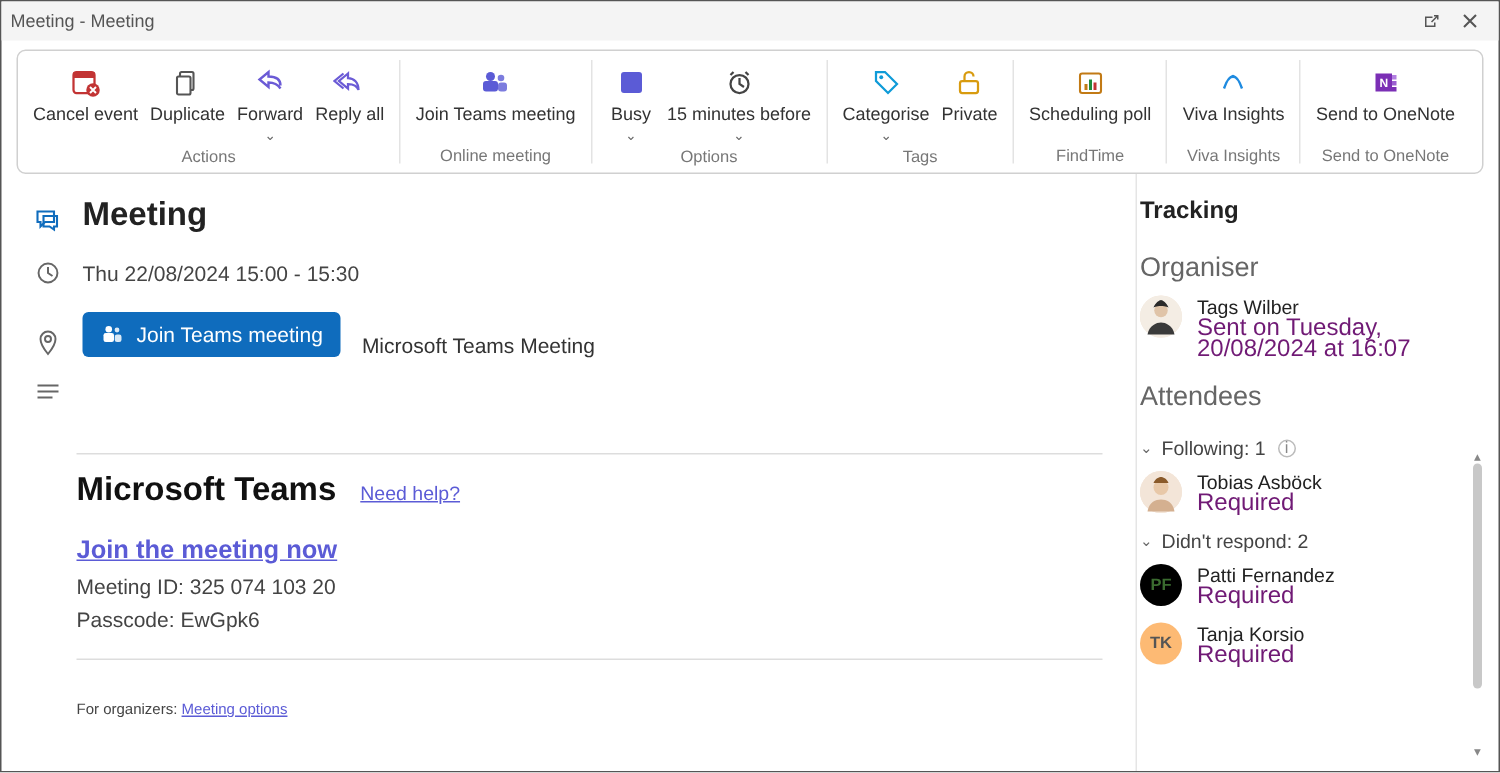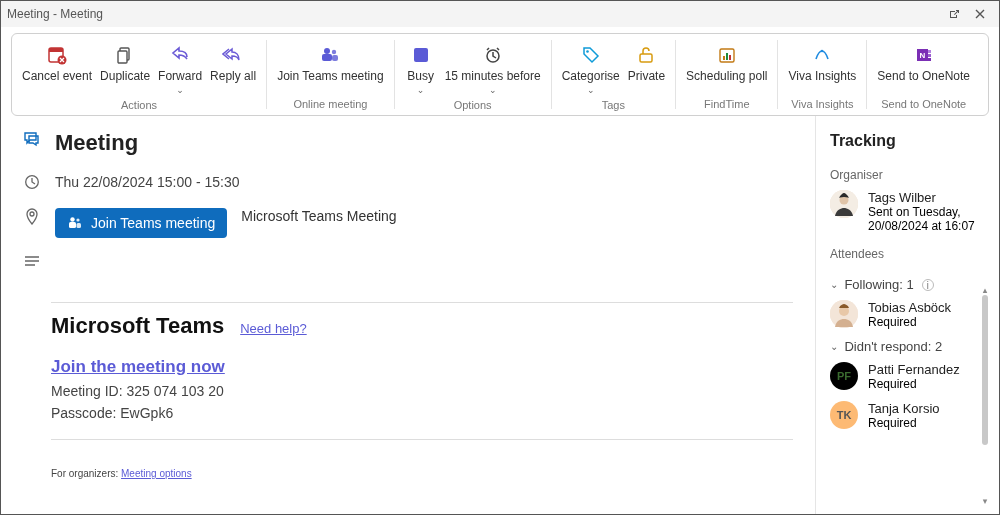--- a/index.html
+++ b/index.html
@@ -16,44 +16,44 @@
   .group-row { display:flex; }
   .rbtn { display:flex; flex-direction:column; align-items:center; justify-content:flex-start; padding:4px 4px 0 4px; min-width:40px; cursor:default; }
   .rbtn .ricon { height:26px; display:flex; align-items:center; justify-content:center; }
   .rbtn .rlabel { font-size:12px; color:#333; text-align:center; line-height:13px; padding-top:2px; min-height:28px; display:flex; flex-direction:column; justify-content:flex-start; }
   .rbtn .chev { font-size:9px; color:#666; margin-top:1px; }
   .group-label { font-size:11px; color:#777; padding:2px 0 2px 0; }
   .vsep { width:1px; background:#e3e3e3; margin:6px 0; }
   
   .body { flex:1; display:flex; min-height:0; }
   .main { flex:1; padding:14px 22px 8px 22px; overflow:auto; }
-  .row { display:flex; align-items:flex-start; gap:14px; margin-bottom:18px; }
+  .row { display:flex; align-items:flex-end; gap:14px; margin-bottom:18px; }
   .row .icon-slot { width:18px; display:flex; justify-content:center; color:#666; }
   .title { font-size:22px; font-weight:600; color:#222; }
   .date-line { font-size:14px; color:#444; }
   .join-btn { background:#0f6cbd; color:#fff; border:none; border-radius:4px; padding:7px 12px; font-size:14px; display:flex; align-items:center; gap:8px; cursor:pointer; font-weight:500;}
   .join-btn svg { fill:#fff; }
   .loc-text { font-size:14px; color:#333; }
   .content { margin-left:28px; margin-top:34px; }
   hr.rule { border:none; border-top:1px solid #ddd; margin:6px 0 10px 0; }
   .teams-head { display:flex; align-items:baseline; gap:16px; }
   .teams-title { font-size:22px; font-weight:700; color:#111; }
   .link { color:#5b5bd6; text-decoration:underline; cursor:pointer; }
   .join-now { font-size:17px; font-weight:600; margin-top:18px; display:inline-block;}
   .kv { font-size:14px; color:#444; margin-top:6px; }
   .organizers { font-size:10px; color:#444; margin-top:28px; }
   
-  .track { width:184px; border-left:1px solid #e5e5e5; padding:16px 10px 8px 14px; display:flex; flex-direction:column; min-height:0; }
+  .track { width:242px; border-left:1px solid #e5e5e5; padding:16px 10px 8px 2px; display:flex; flex-direction:column; min-height:0; }
   .track h2 { font-size:16px; font-weight:600; color:#222; margin-bottom:14px; }
-  .sect-label { font-size:12px; color:#666; margin:4px 0 8px 0; }
+  .sect-label { font-size:18px; color:#666; margin:4px 0 8px 0; }
   .person { display:flex; gap:10px; align-items:flex-start; margin-bottom:10px; }
   .avatar { width:28px; height:28px; border-radius:50%; display:flex; align-items:center; justify-content:center; font-size:11px; font-weight:600; flex-shrink:0; }
   .avatar.img { background:#f1e1d3; }
   .person .name { font-size:13px; color:#222; }
-  .person .meta { font-size:12px; color:#000000; line-height:14px; }
+  .person .meta { font-size:16px; color:#701a75; line-height:14px; }
   .fold { display:flex; align-items:center; gap:6px; font-size:13px; color:#444; margin:8px 0; cursor:default;}
   .fold .cv { font-size:10px; color:#666; }
   .info-icon { font-size:11px; color:#888; border:1px solid #bbb; border-radius:50%; width:12px; height:12px; display:inline-flex; align-items:center; justify-content:center; margin-left:2px;}
   .scroll-track { width:8px; background:transparent; display:flex; flex-direction:column; align-items:center; padding-top:16px;}
   .scroll-thumb { width:6px; background:#c8c8c8; border-radius:3px; height:150px; }
   .track-body { display:flex; flex:1; min-height:0; }
   .track-list { flex:1; overflow:hidden; }
   .scroll-arrow { font-size:9px; color:#888; }
 </style>
 </head>

